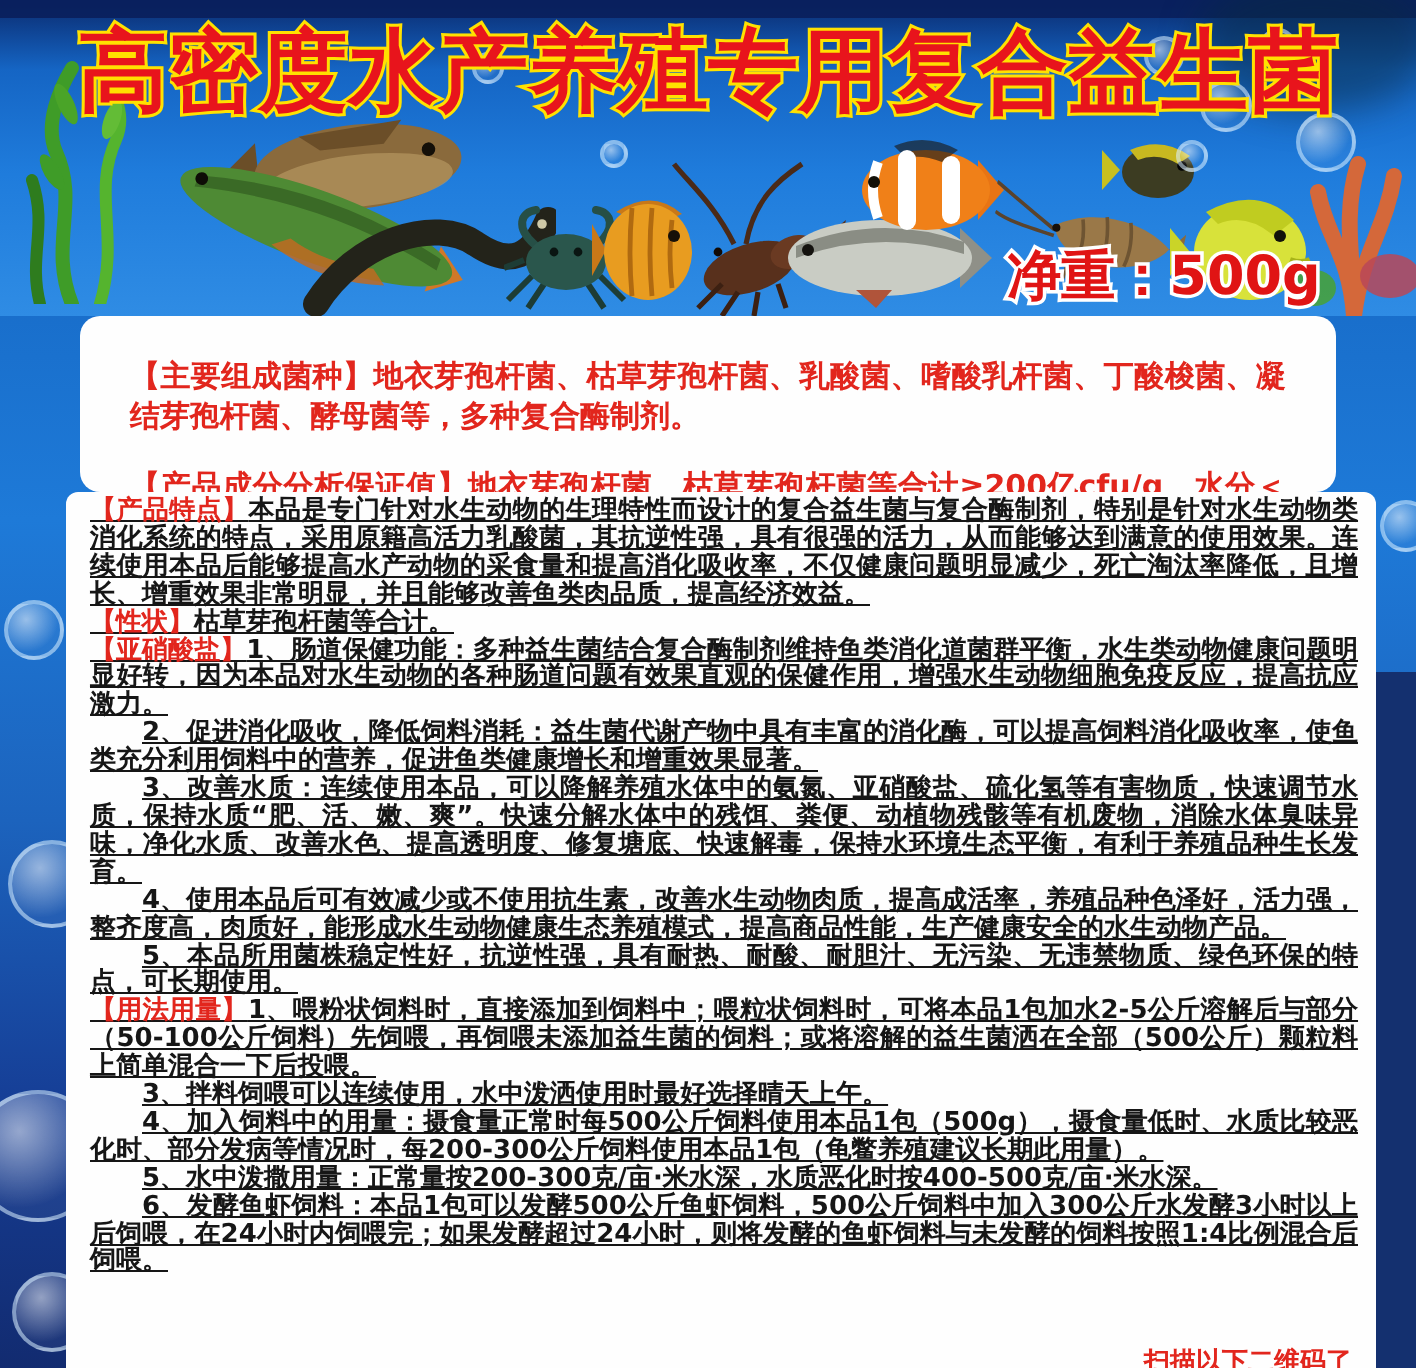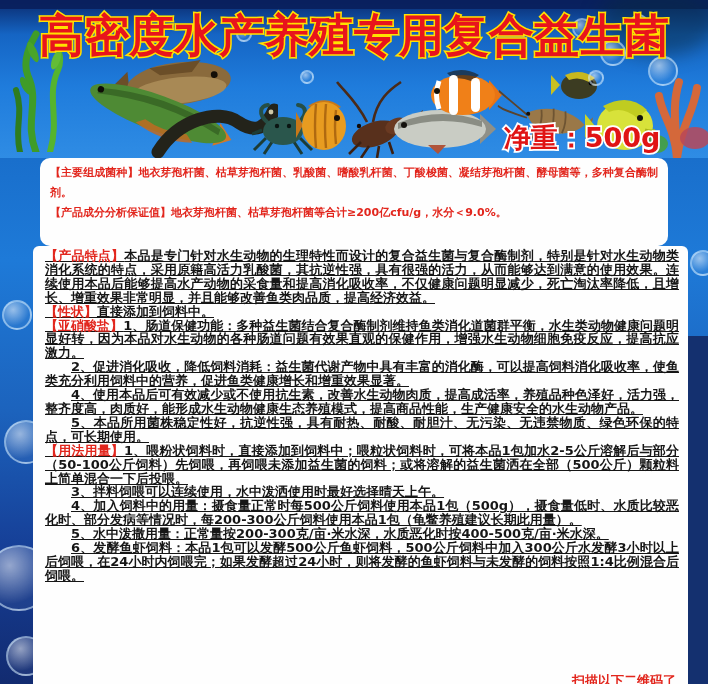--- a/index.html
+++ b/index.html
@@ -13,21 +13,21 @@
   .topbar{position:absolute;left:0;top:0;width:708px;height:9px;background:#0a1f5c;opacity:.92;}
   .darkpatch{position:absolute;left:598px;top:-14px;width:120px;height:70px;background:rgba(8,42,66,.5);
              border-radius:50%;filter:blur(9px);}
   .title-svg{position:absolute;left:24px;top:6px;}
   .netweight-svg{position:absolute;left:492px;top:118px;}
   .bubble{position:absolute;border-radius:50%;border:2px solid rgba(215,238,255,.55);
           background:radial-gradient(circle at 35% 30%,rgba(255,255,255,.55),rgba(255,255,255,.05) 65%);}
   
   .panel{position:absolute;background:#fefefe;}
   .top-panel{left:40px;top:158px;width:628px;height:88px;border-radius:10px;padding:5px 10px 0 10px;box-sizing:border-box;}
-  .top-panel p{margin:0;font-size:11px;line-height:20px;font-weight:700;color:#e2261d;text-align:justify;}
+  .top-panel p{margin:15px;font-size:15px;line-height:20px;font-weight:700;color:#e2261d;text-align:justify;}
   .main-panel{left:33px;top:246px;width:655px;height:440px;border-radius:6px 6px 0 0;
               padding:3px 9px 0 12px;box-sizing:border-box;}
   .main-panel p{margin:0;font-size:13px;line-height:13.9px;font-weight:600;color:#161616;text-align:justify;text-decoration:underline;}
   .lab{color:#e2261d;font-weight:700;}
   .ind{text-indent:2em;}
   .qr-note{position:absolute;left:572px;top:672px;font-size:13px;font-weight:700;color:#e2261d;white-space:nowrap;}
   .navy-strip{position:absolute;left:686px;top:336px;width:22px;height:348px;background:#14306f;}
 </style>
 </head>
 <body>
@@ -166,24 +166,25 @@
 <div class="bubble" style="left:690px;top:250px;width:22px;height:22px"></div>
 <div class="navy-strip"></div>
 
 <div class="panel top-panel">
   <p><span class="lab">【主要组成菌种】</span><span>地衣芽孢杆菌、枯草芽孢杆菌、乳酸菌、嗜酸乳杆菌、丁酸梭菌、凝结芽孢杆菌、酵母菌等，多种复合酶制剂。</span></p>
   <p><span class="lab">【产品成分分析保证值】</span><span>地衣芽孢杆菌、枯草芽孢杆菌等合计≥200亿cfu/g，水分＜9.0%。</span></p>
 </div>
 
 <div class="panel main-panel">
   <p><span class="lab">【产品特点】</span><span>本品是专门针对水生动物的生理特性而设计的复合益生菌与复合酶制剂，特别是针对水生动物类消化系统的特点，采用原籍高活力乳酸菌，其抗逆性强，具有很强的活力，从而能够达到满意的使用效果。连续使用本品后能够提高水产动物的采食量和提高消化吸收率，不仅健康问题明显减少，死亡淘汰率降低，且增长、增重效果非常明显，并且能够改善鱼类肉品质，提高经济效益。</span></p>
-  <p><span class="lab">【性状】</span><span>直接添加到饲料中。</span></p>
+  <p><span class="lab">【性状】</span><span>枯草芽孢杆菌等合计。</span></p>
 
   <p><span class="lab">【亚硝酸盐】</span><span>1、肠道保健功能：多种益生菌结合复合酶制剂维持鱼类消化道菌群平衡，水生类动物健康问题明显好转，因为本品对水生动物的各种肠道问题有效果直观的保健作用，增强水生动物细胞免疫反应，提高抗应激力。</span></p>
   <p class="ind">2、促进消化吸收，降低饲料消耗：益生菌代谢产物中具有丰富的消化酶，可以提高饲料消化吸收率，使鱼类充分利用饲料中的营养，促进鱼类健康增长和增重效果显著。</p>
+  <p class="ind">3、改善水质：连续使用本品，可以降解养殖水体中的氨氮、亚硝酸盐、硫化氢等有害物质，快速调节水质，保持水质“肥、活、嫩、爽”。快速分解水体中的残饵、粪便、动植物残骸等有机废物，消除水体臭味异味，净化水质、改善水色、提高透明度、修复塘底、快速解毒，保持水环境生态平衡，有利于养殖品种生长发育。</p>
   <p class="ind">4、使用本品后可有效减少或不使用抗生素，改善水生动物肉质，提高成活率，养殖品种色泽好，活力强，整齐度高，肉质好，能形成水生动物健康生态养殖模式，提高商品性能，生产健康安全的水生动物产品。</p>
   <p class="ind">5、本品所用菌株稳定性好，抗逆性强，具有耐热、耐酸、耐胆汁、无污染、无违禁物质、绿色环保的特点，可长期使用。</p>
 
   <p><span class="lab">【用法用量】</span><span>1、喂粉状饲料时，直接添加到饲料中；喂粒状饲料时，可将本品1包加水2-5公斤溶解后与部分（50-100公斤饲料）先饲喂，再饲喂未添加益生菌的饲料；或将溶解的益生菌洒在全部（500公斤）颗粒料上简单混合一下后投喂。</span></p>
   <p class="ind">3、拌料饲喂可以连续使用，水中泼洒使用时最好选择晴天上午。</p>
   <p class="ind">4、加入饲料中的用量：摄食量正常时每500公斤饲料使用本品1包（500g），摄食量低时、水质比较恶化时、部分发病等情况时，每200-300公斤饲料使用本品1包（龟鳖养殖建议长期此用量）。</p>
   <p class="ind">5、水中泼撒用量：正常量按200-300克/亩·米水深，水质恶化时按400-500克/亩·米水深。</p>
   <p class="ind">6、发酵鱼虾饲料：本品1包可以发酵500公斤鱼虾饲料，500公斤饲料中加入300公斤水发酵3小时以上后饲喂，在24小时内饲喂完；如果发酵超过24小时，则将发酵的鱼虾饲料与未发酵的饲料按照1:4比例混合后饲喂。</p>
 
 </div>

